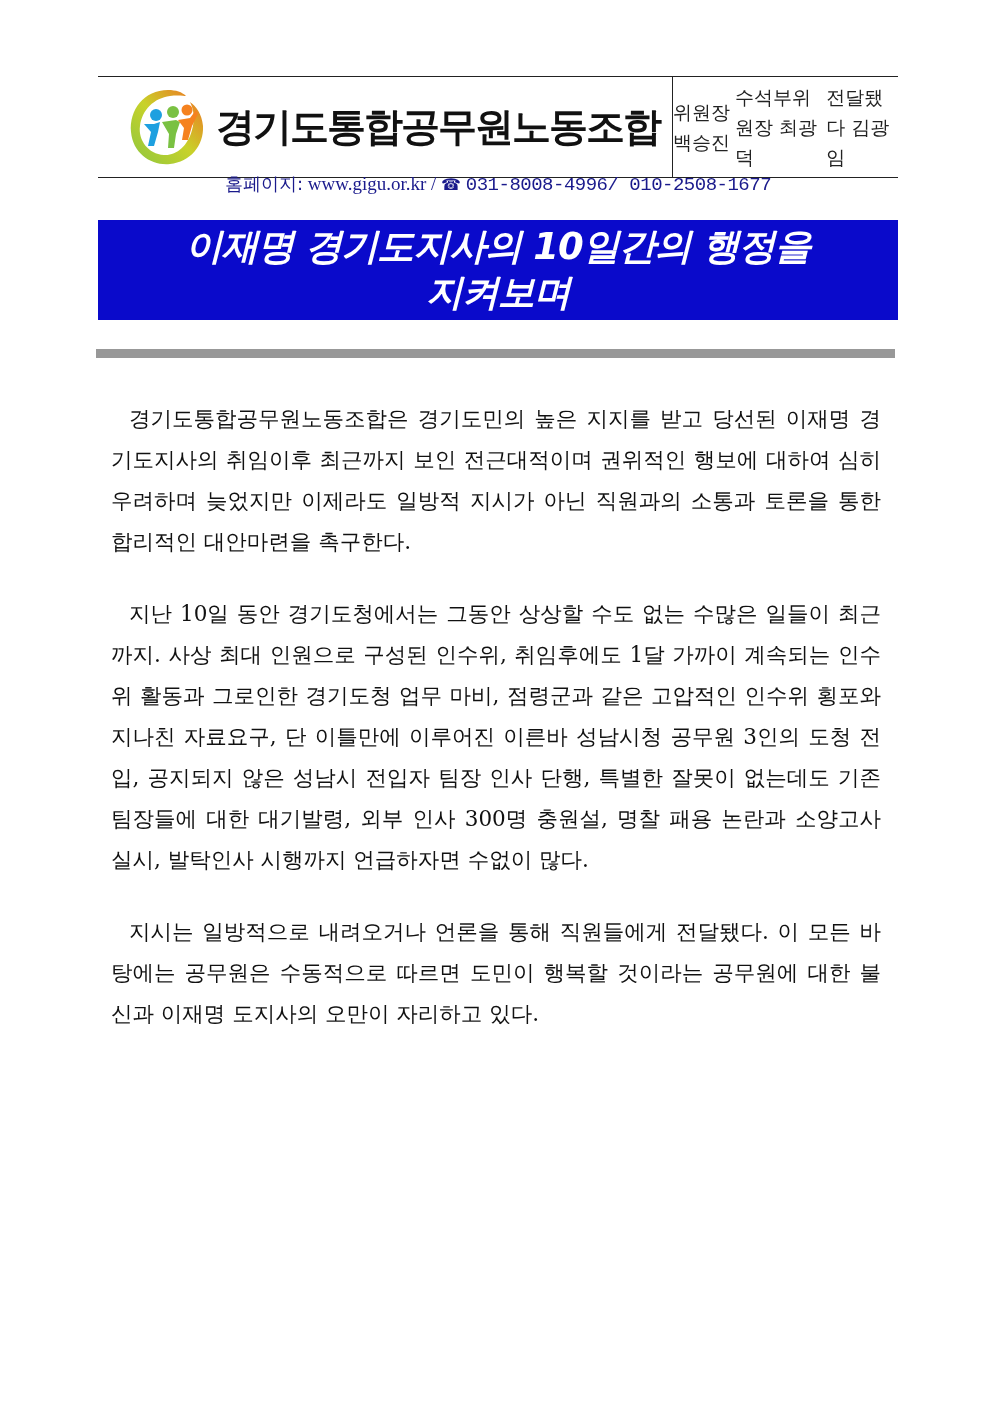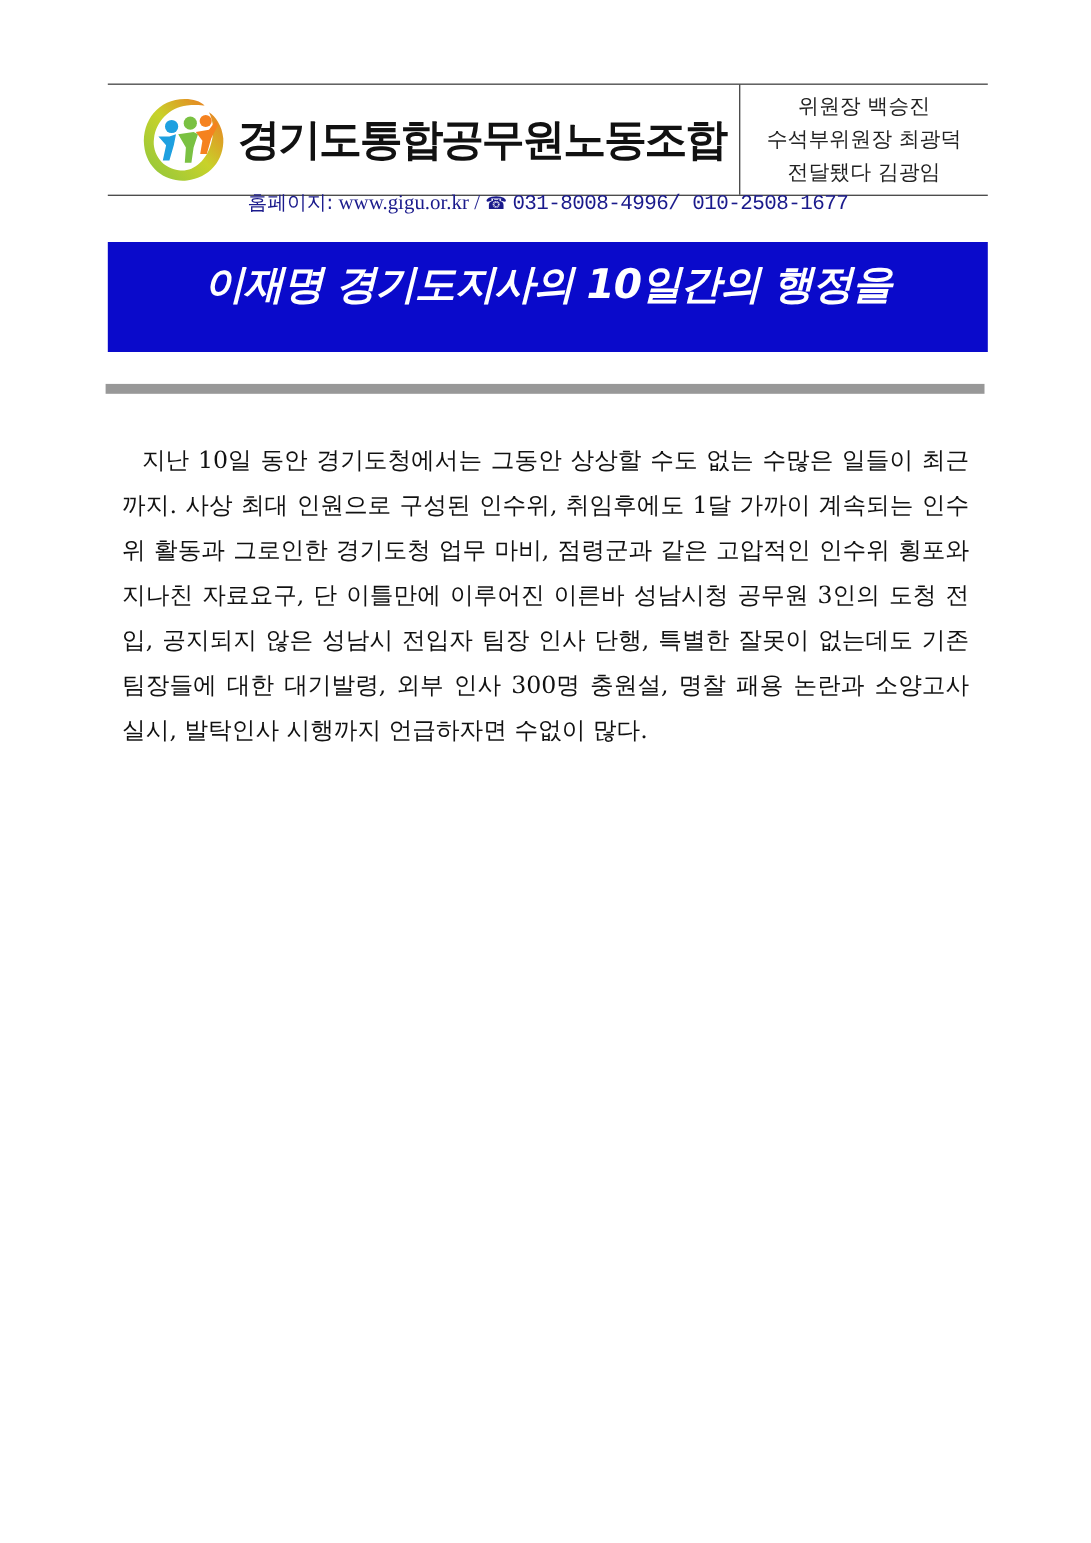--- a/index.html
+++ b/index.html
@@ -3,29 +3,29 @@
 <meta charset="utf-8">
 <style>
   html, body { margin: 0; padding: 0; background: #ffffff; }
   body { width: 992px; height: 1403px; position: relative; font-family: "DejaVu Serif", "Liberation Serif", serif; color: #111; overflow: hidden; }
   .page { position: absolute; left: 0; top: 0; width: 968px; height: 1403px; border-radius: 12px; }
 
   .header-table { position: absolute; left: 98px; top: 76px; width: 800px; height: 102px; border-top: 1.5px solid #222; border-bottom: 1.5px solid #222; box-sizing: border-box; display: flex; }
   .logo-cell { width: 575px; height: 100%; display: flex; align-items: center; box-sizing: border-box; border-right: 1.5px solid #222; }
   .logo { width: 86px; height: 86px; margin-left: 26px; position: relative; }
   .org-name { font-family: "DejaVu Sans", "Liberation Sans", sans-serif; font-weight: bold; font-size: 39px; letter-spacing: -2px; color: #111; margin-left: 6px; white-space: nowrap; }
-  .officers-cell { flex: 1; display: flex; flex-direction: column; justify-content: center; align-items: center; font-family: "DejaVu Sans", "Liberation Sans", sans-serif; font-size: 19px; line-height: 30px; color: #222; }
+  .officers-cell { flex: 1; display: flex; flex-direction: row; justify-content: center; align-items: center; font-family: "DejaVu Sans", "Liberation Sans", sans-serif; font-size: 19px; line-height: 30px; color: #222; }
 
   .contact-line { position: absolute; left: 98px; top: 172px; width: 800px; text-align: center; font-size: 19px; color: #1a1a8c; font-family: "Liberation Serif", "DejaVu Serif", serif; white-space: nowrap; }
   .contact-line .label { font-family: "DejaVu Sans", "Liberation Sans", sans-serif; font-size: 18px; }
   .contact-line .url { font-weight: normal; }
   .phone-icon { font-size: 16px; }
   .contact-line .phones { font-family: "Liberation Mono", "DejaVu Sans Mono", monospace; font-size: 19px; letter-spacing: -0.5px; }
 
-  .title-box { position: absolute; left: 98px; top: 220px; width: 800px; height: 100px; background: #0a0acb; color: #ffffff; text-align: center; font-family: "DejaVu Sans", "Liberation Sans", sans-serif; font-weight: bold; font-style: italic; font-size: 37px; line-height: 46px; padding-top: 16px; box-sizing: border-box; letter-spacing: -1px; }
+  .title-box { position: absolute; left: 98px; top: 220px; width: 800px; height: 100px; background: #0a0acb; color: #ffffff; text-align: center; font-family: "DejaVu Sans", "Liberation Sans", sans-serif; font-weight: bold; font-style: italic; font-size: 37px; line-height: 46px; padding-top: 4px; box-sizing: border-box; letter-spacing: -1px; }
 
   .divider { position: absolute; left: 96px; top: 349px; width: 799px; height: 9px; background: #989898; }
 
   .body-text { position: absolute; left: 111px; top: 398px; width: 770px; font-family: "DejaVu Serif", "Liberation Serif", serif; font-size: 21.5px; line-height: 41px; color: #111; text-align: justify; text-align-last: left; }
   .body-text p { margin: 0 0 31px 0; text-indent: 18px; }
 </style>
 </head>
 <body>
 
 <div class="page">
@@ -62,21 +62,24 @@
   <div class="contact-line">
     <span class="label">홈페이지:</span>
     <span class="url">www.gigu.or.kr</span>
     <span>/</span>
     <span class="phone-icon">☎</span>
     <span class="phones">031-8008-4996/ 010-2508-1677</span>
   </div>
 
   <div class="title-box">
     <div>이재명 경기도지사의 10일간의 행정을</div>
+    <div>지켜보며</div>
   </div>
 
   <div class="divider"></div>
 
   <div class="body-text">
+    <p>경기도통합공무원노동조합은 경기도민의 높은 지지를 받고 당선된 이재명 경기도지사의 취임이후 최근까지 보인 전근대적이며 권위적인 행보에 대하여 심히 우려하며 늦었지만 이제라도 일방적 지시가 아닌 직원과의 소통과 토론을 통한 합리적인 대안마련을 촉구한다.</p>
     <p>지난 10일 동안 경기도청에서는 그동안 상상할 수도 없는 수많은 일들이 최근까지. 사상 최대 인원으로 구성된 인수위, 취임후에도 1달 가까이 계속되는 인수위 활동과 그로인한 경기도청 업무 마비, 점령군과 같은 고압적인 인수위 횡포와 지나친 자료요구, 단 이틀만에 이루어진 이른바 성남시청 공무원 3인의 도청 전입, 공지되지 않은 성남시 전입자 팀장 인사 단행, 특별한 잘못이 없는데도 기존 팀장들에 대한 대기발령, 외부 인사 300명 충원설, 명찰 패용 논란과 소양고사 실시, 발탁인사 시행까지 언급하자면 수없이 많다.</p>
+    <p>지시는 일방적으로 내려오거나 언론을 통해 직원들에게 전달됐다. 이 모든 바탕에는 공무원은 수동적으로 따르면 도민이 행복할 것이라는 공무원에 대한 불신과 이재명 도지사의 오만이 자리하고 있다.</p>
   </div>
 
 </div>
 
 </body></html>

